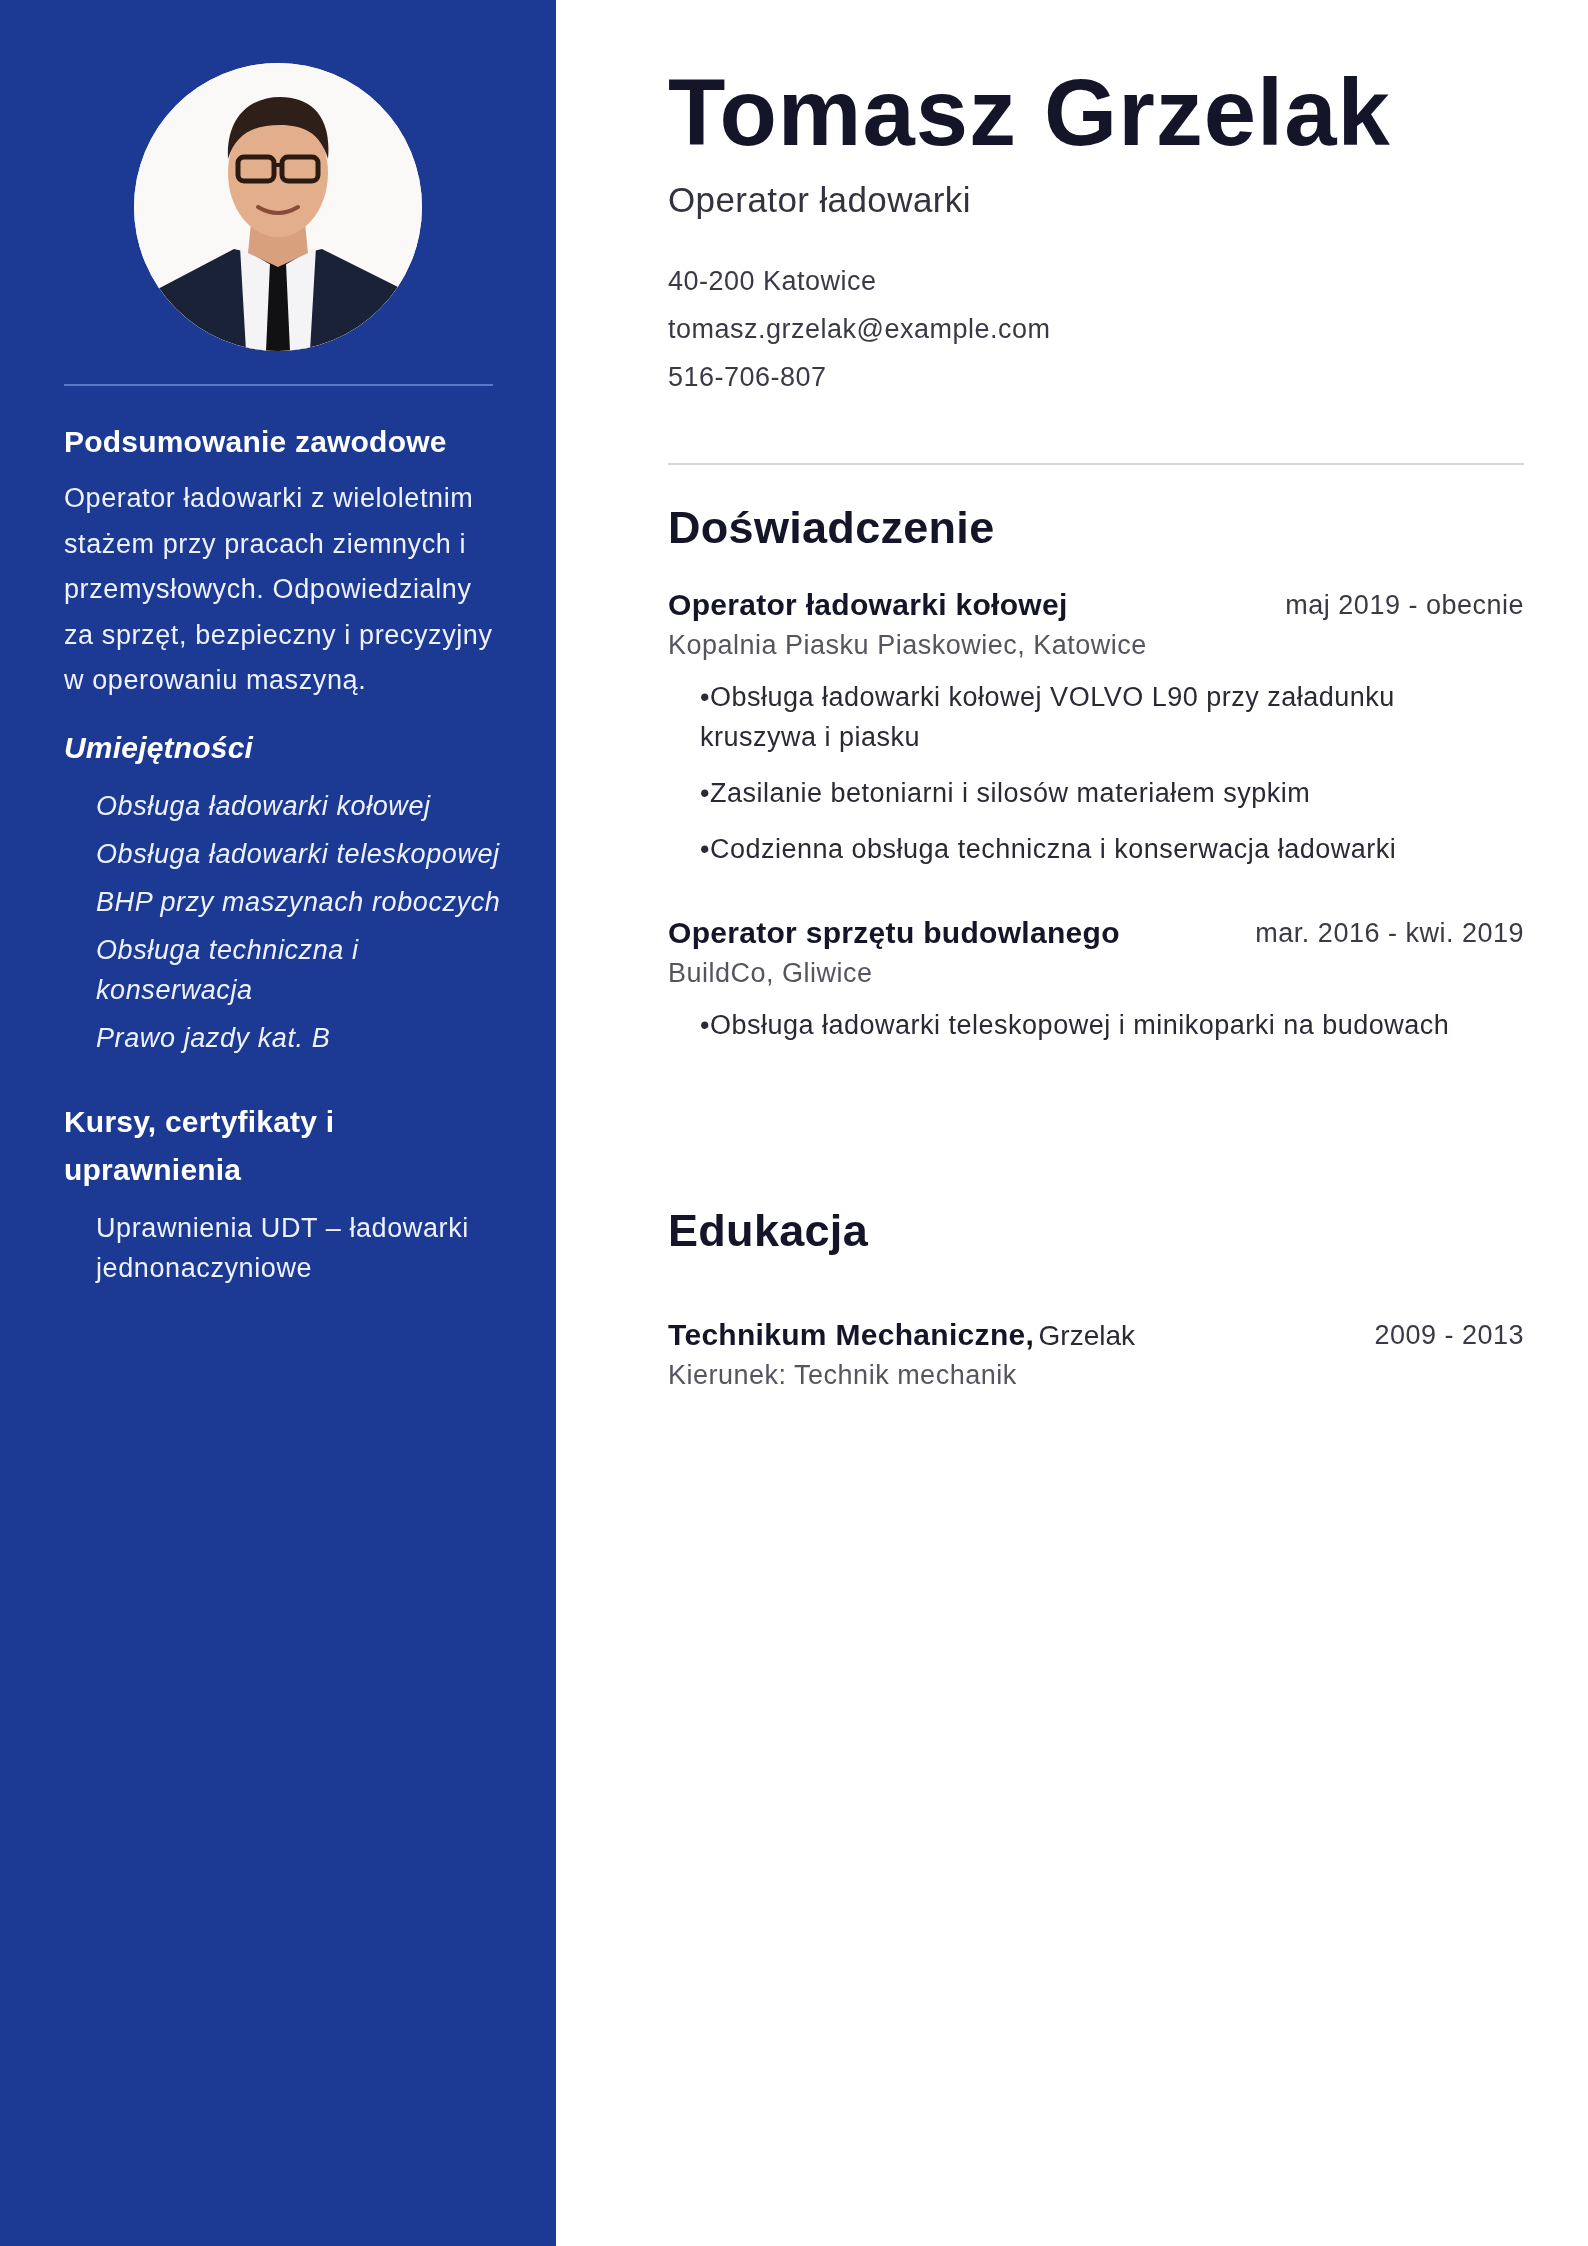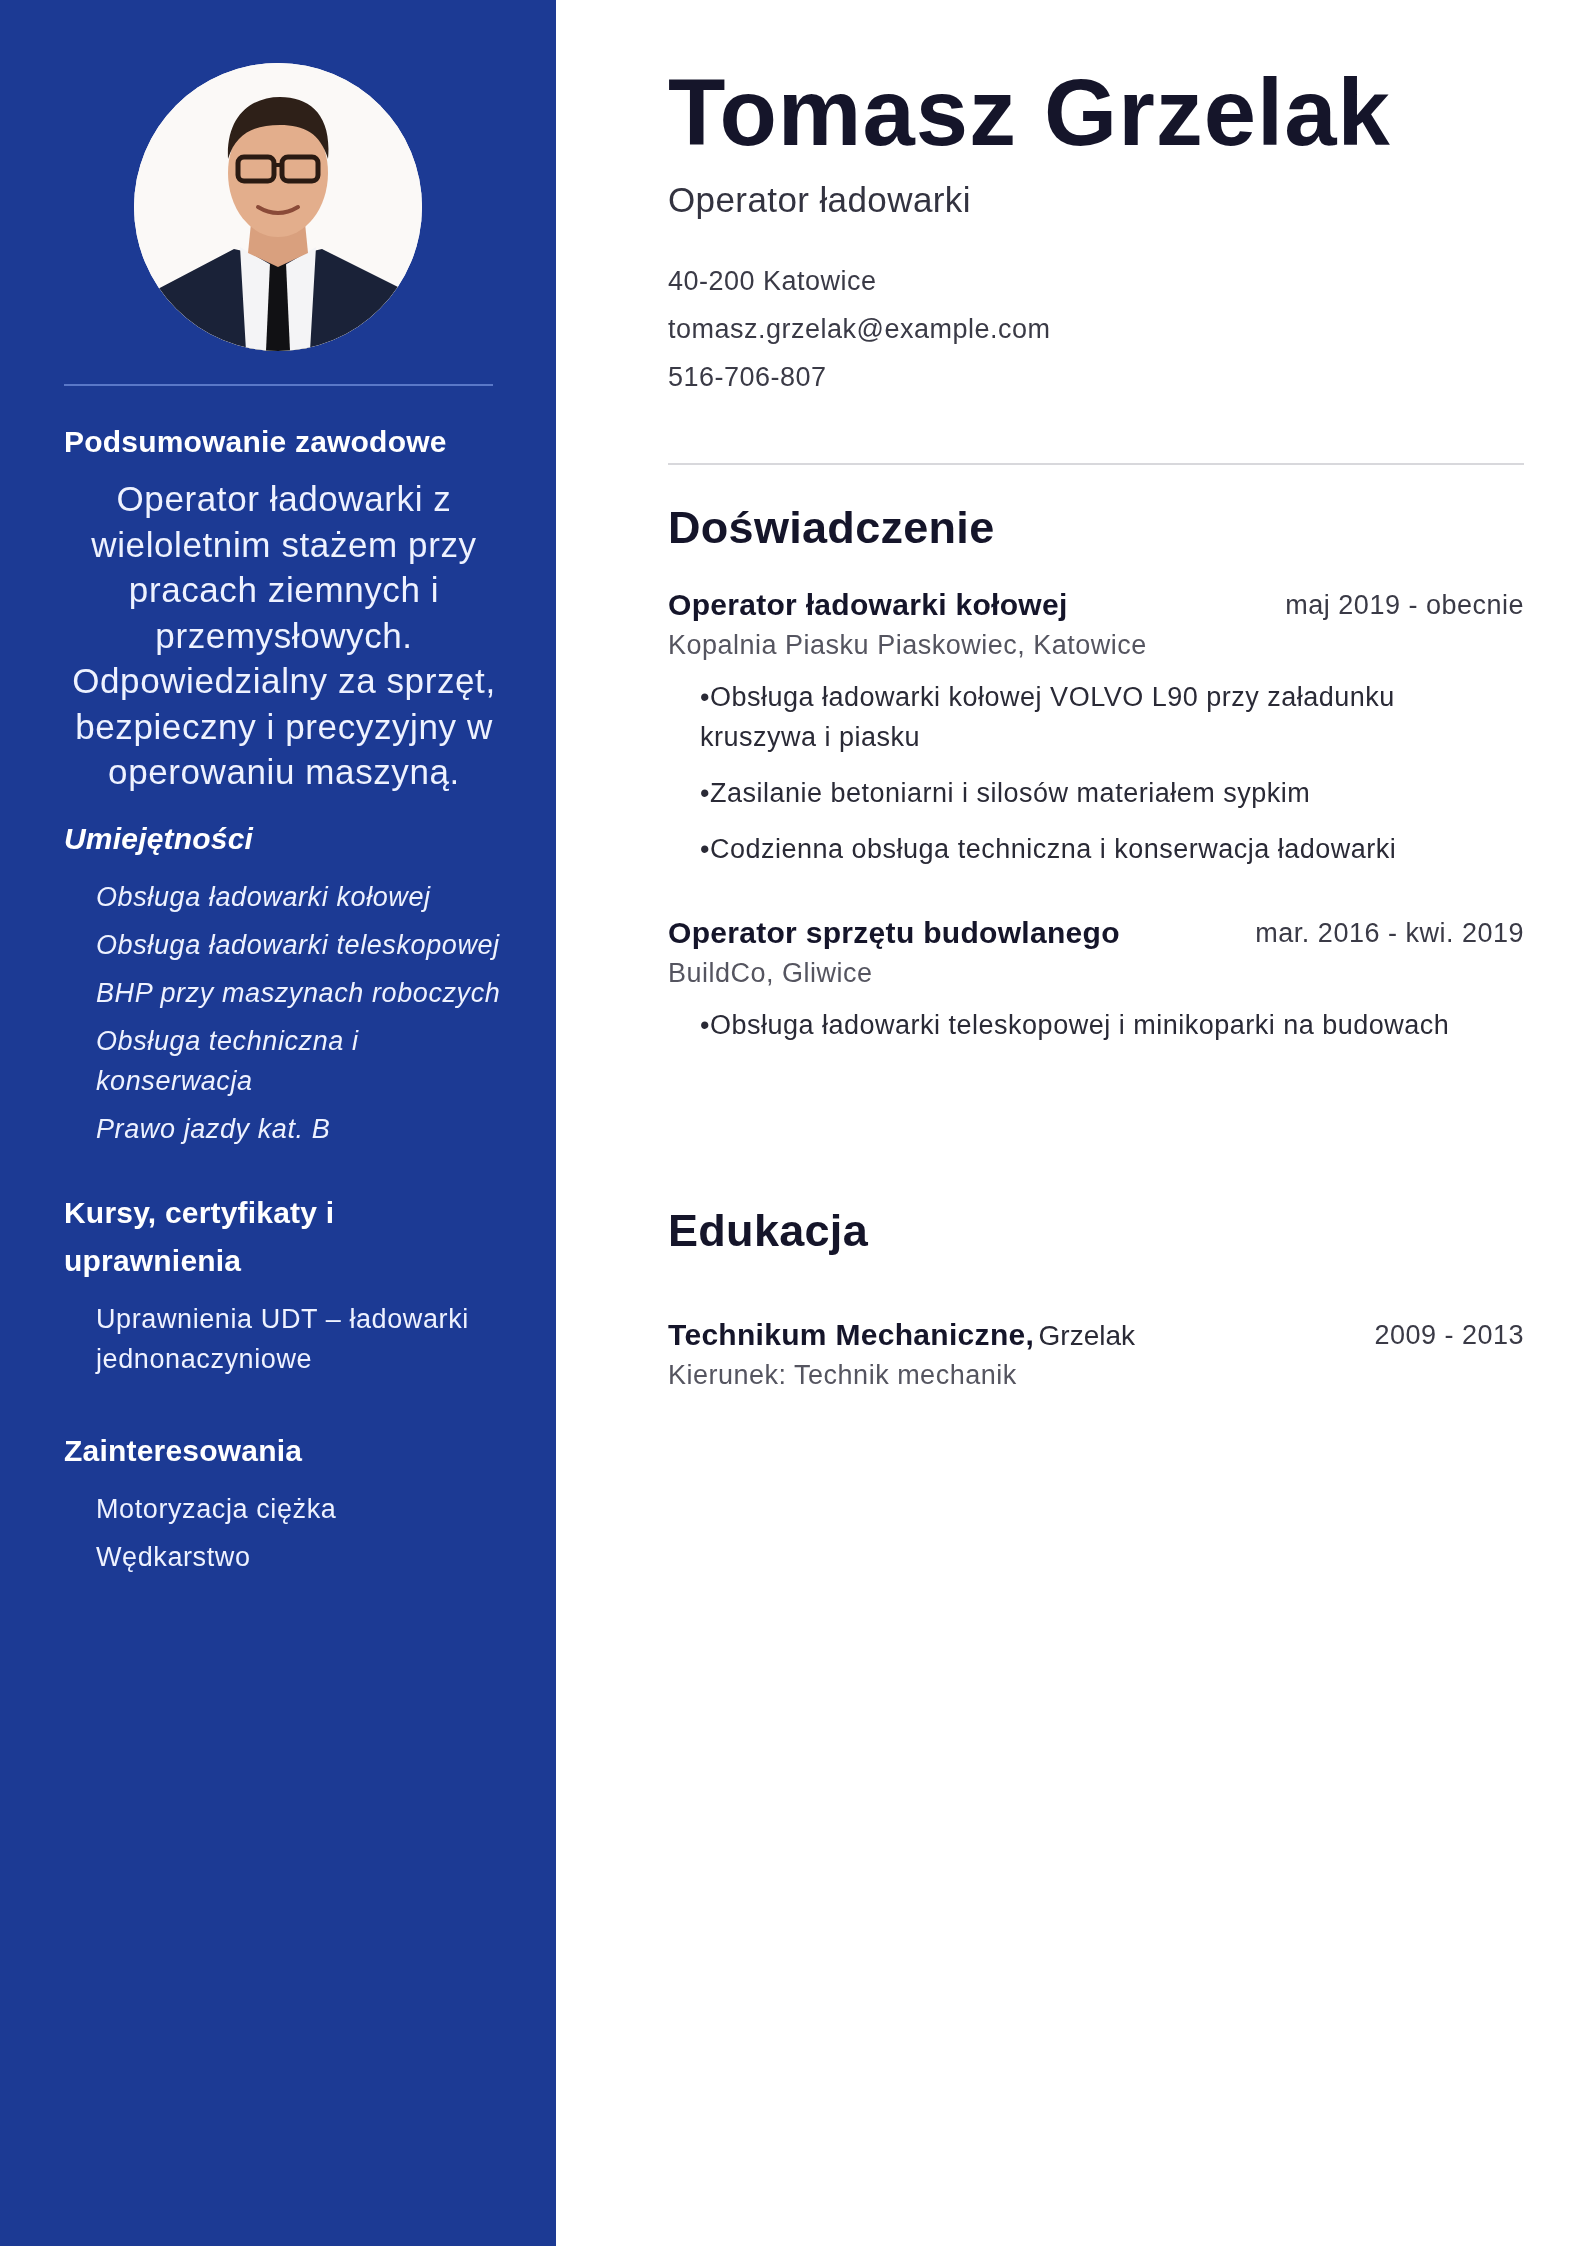--- a/index.html
+++ b/index.html
@@ -18,23 +18,22 @@
   .side-divider {
     position: absolute; left: 64px; top: 384px; width: 429px; height: 2px;
     background: #5a78c8;
   }
   .side-content { position: absolute; left: 64px; top: 418px; width: 440px; }
   .side-h {
     font-weight: 700; font-size: 30px; line-height: 48px; color: #ffffff;
     letter-spacing: 0.2px;
   }
   .side-p {
-    font-size: 35px; line-height: 45.5px; color: #eef2ff; margin-top: 10px;
+    font-size: 27px; line-height: 45.5px; color: #eef2ff; margin-top: 10px;
     letter-spacing: 0.6px;
-    text-align: center;
   }
   .side-list { list-style: none; margin-top: 14px; padding-left: 32px; }
   .side-list li {
     font-size: 27px; line-height: 40px; color: #eef2ff; margin-bottom: 8px;
     letter-spacing: 0.6px;
   }
   .sec-skills { margin-top: 20px; font-style: italic; }
   .sec-courses { margin-top: 40px; }
   .sec-interests { margin-top: 48px; }
 
@@ -124,27 +123,20 @@
       </ul>
     </section>
 
     <section class="sec-courses">
       <h2 class="side-h">Kursy, certyfikaty i uprawnienia</h2>
       <ul class="side-list">
         <li>Uprawnienia UDT – ładowarki jednonaczyniowe</li>
       </ul>
     </section>
 
-    <section class="sec-interests">
-      <h2 class="side-h">Zainteresowania</h2>
-      <ul class="side-list">
-        <li>Motoryzacja ciężka</li>
-        <li>Wędkarstwo</li>
-      </ul>
-    </section>
   </div>
 </aside>
 
 <main class="main">
   <h1 class="name">Tomasz Grzelak</h1>
   <div class="role">Operator ładowarki</div>
 
   <div class="contact" style="top:266px;text-align:right;">40-200 Katowice</div>
   <div class="contact" style="top:314px;">tomasz.grzelak@example.com</div>
   <div class="contact" style="top:362px;">516-706-807</div>

